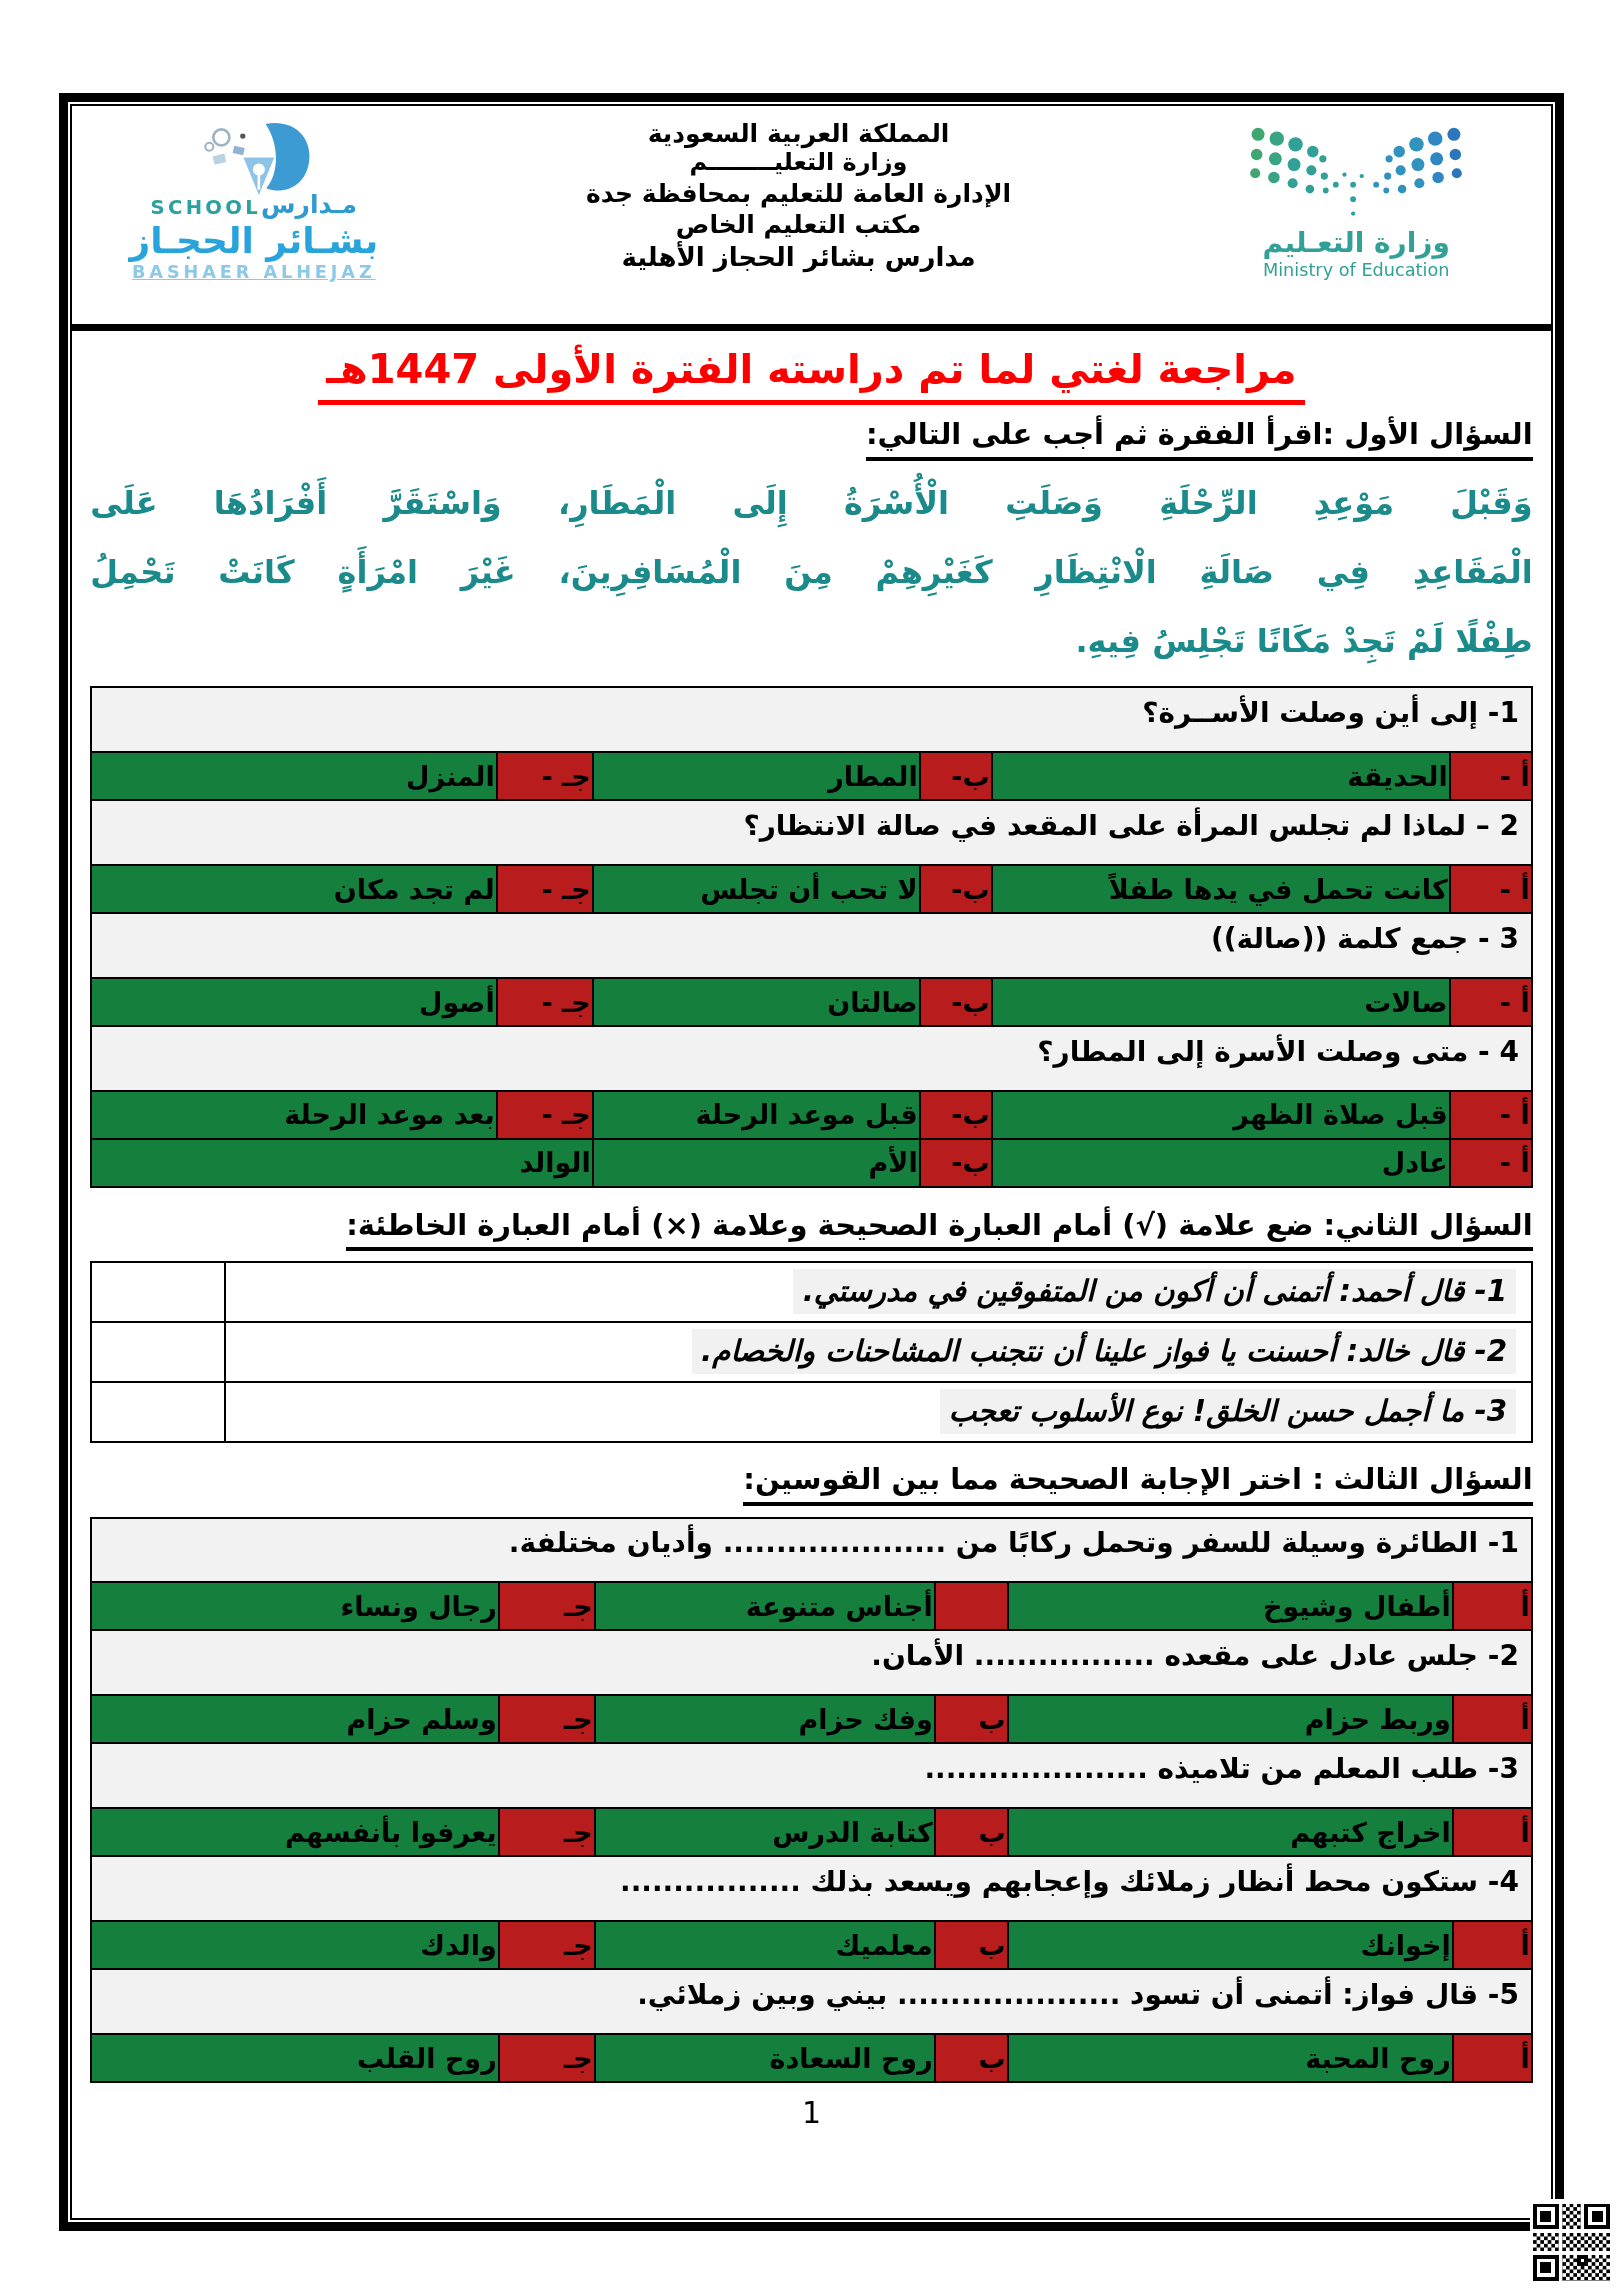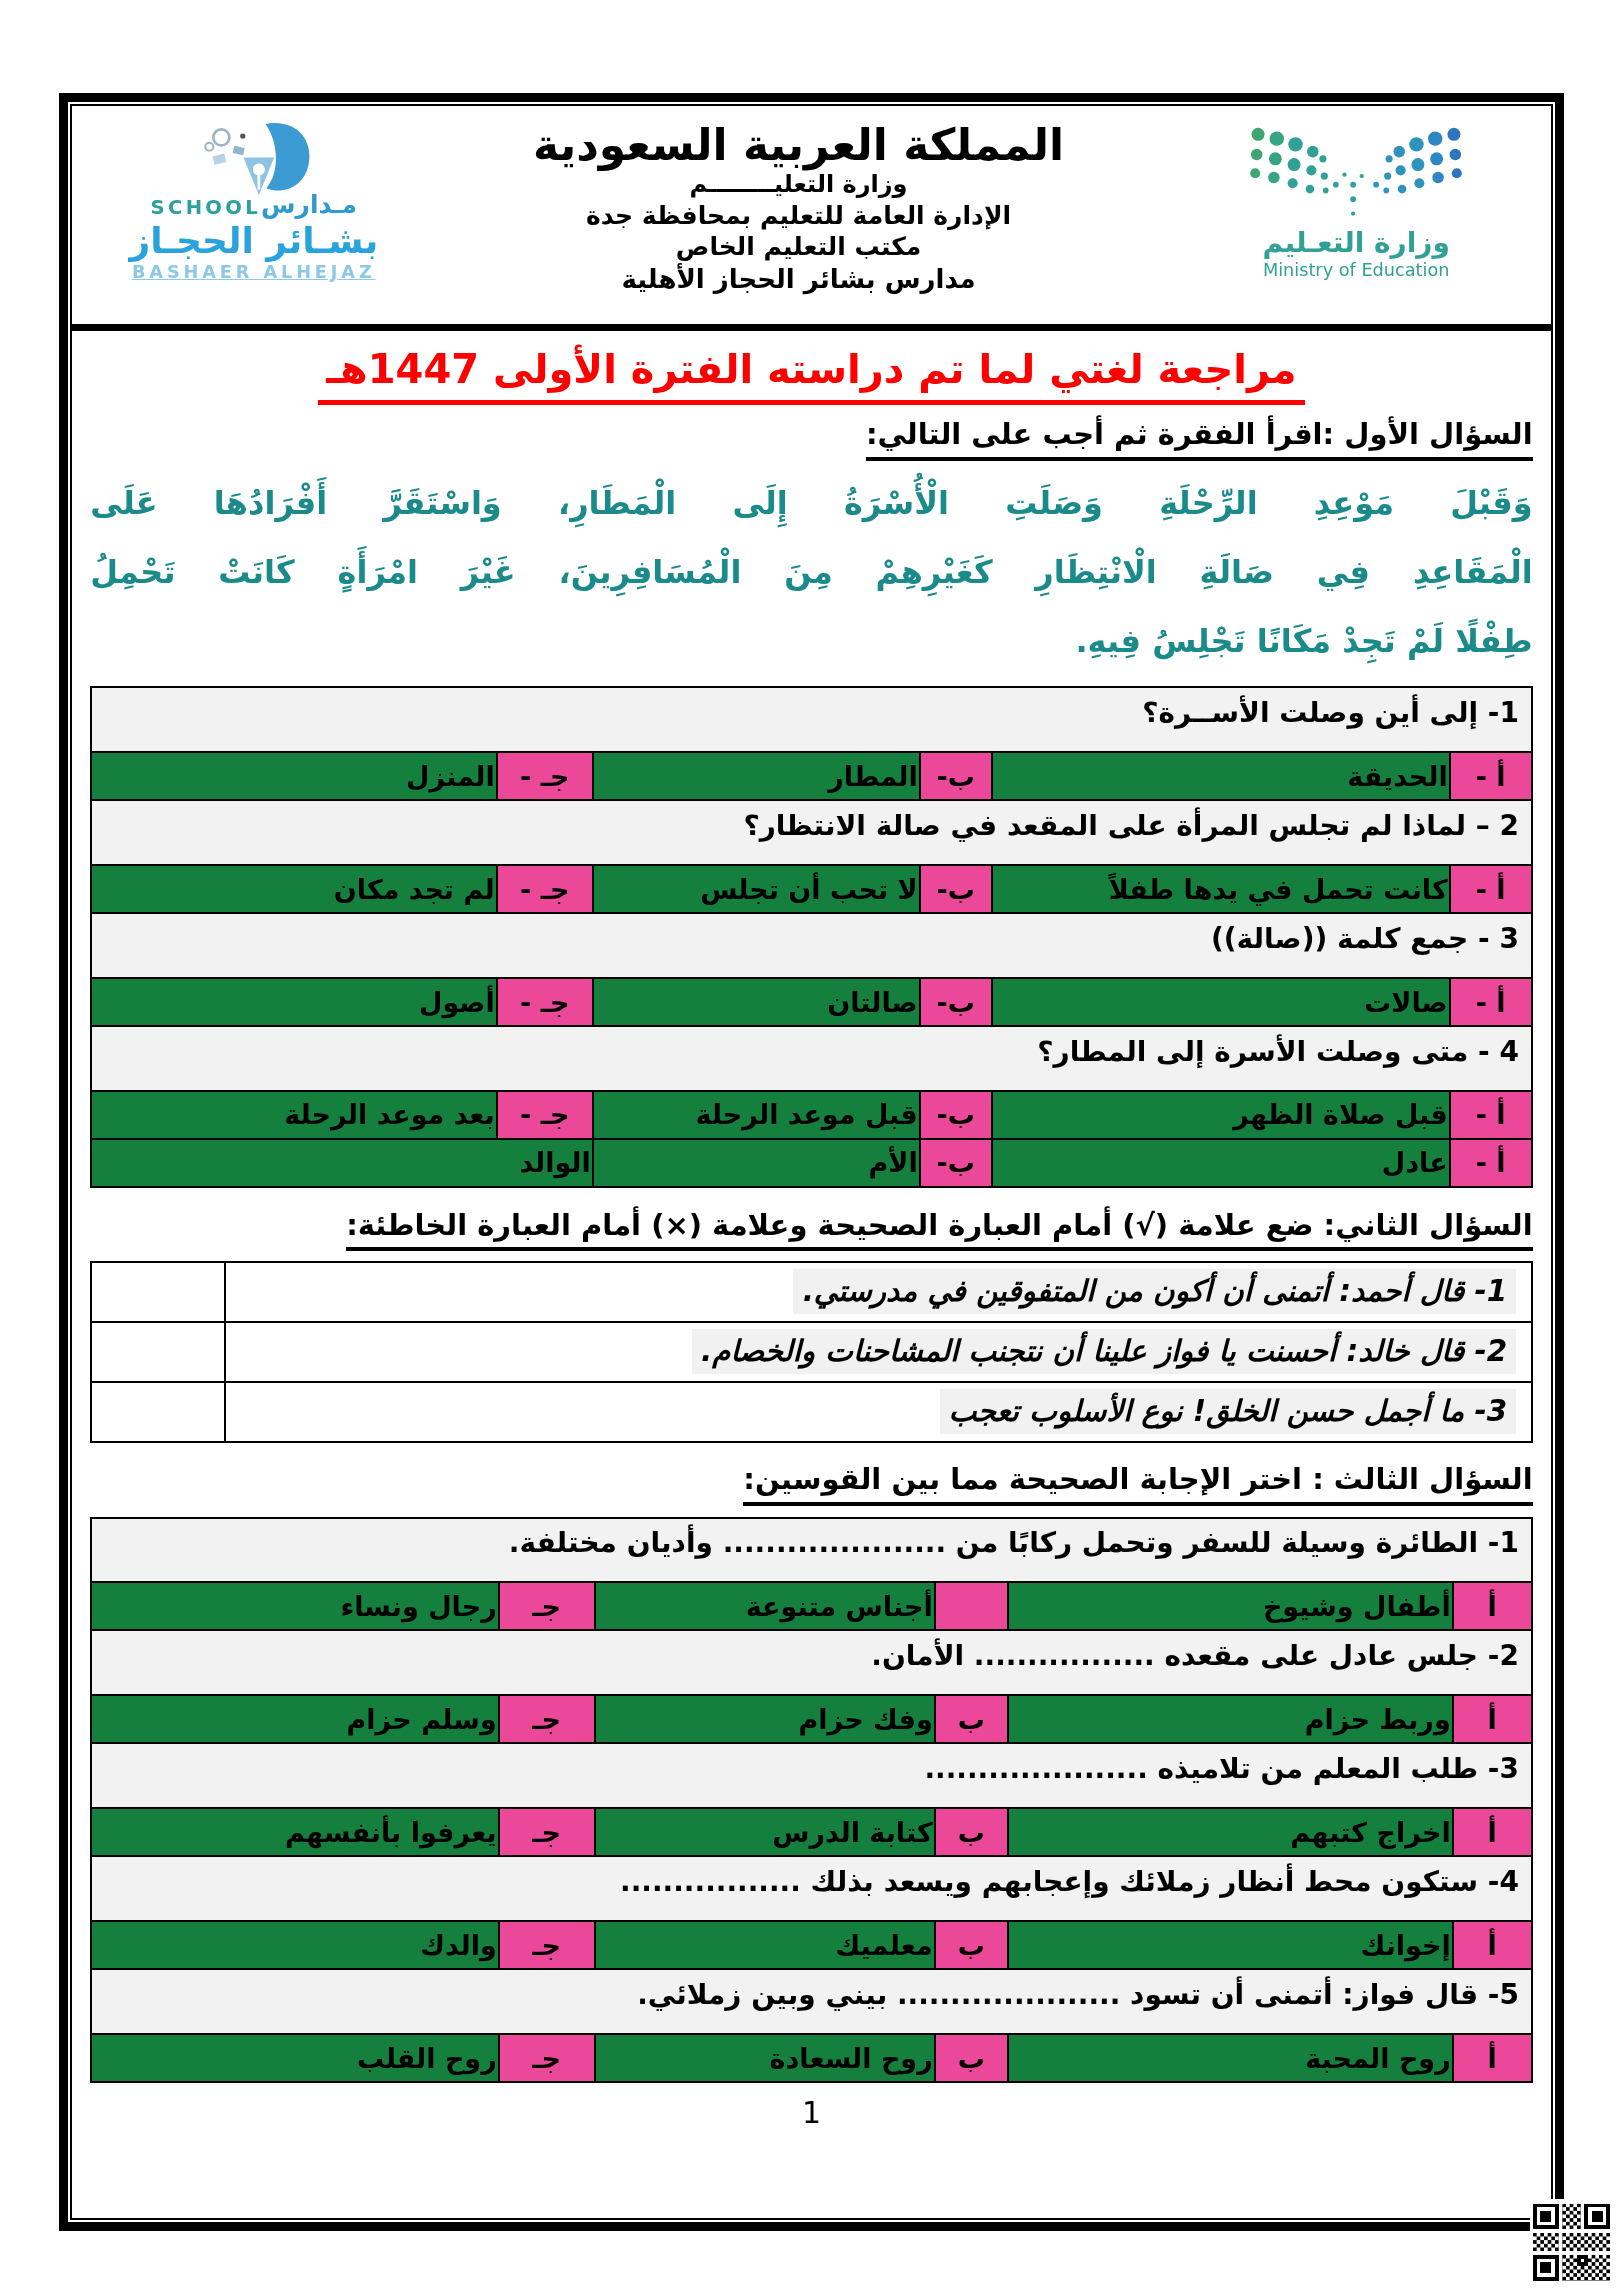--- a/index.html
+++ b/index.html
@@ -18,21 +18,21 @@
   }
   
   .hdr{direction:ltr;display:flex;justify-content:space-between;align-items:flex-start;height:198px;}
   .school{width:327px;text-align:center;padding-top:2.6px;}
   .school-row{display:flex;justify-content:center;align-items:flex-end;margin-top:-11.8px;}
   .school-en{color:#2aa09f;font-size:19.6px;font-weight:bold;letter-spacing:3.3px;}
   .school-ar-small{color:#2f9ad0;font-size:25px;font-weight:bold;}
   .school-ar-big{color:#29a3dc;font-size:36px;font-weight:800;margin-top:1.3px;}
   .school-en-big{color:#8cc9e8;font-size:17.7px;font-weight:bold;letter-spacing:3.9px;margin-top:1.3px;text-decoration:underline;}
   .center-h{flex:1;text-align:center;font-weight:800;direction:rtl;padding-top:1.3px;}
-  .ch-l1{font-size:44px;}
+  .ch-l1{font-size:25px;}
   .ch-l2{font-size:24px;letter-spacing:1.3px;}
   .ch-l3{font-size:25px;margin-top:2.6px;}
   .ch-l4{font-size:25px;margin-top:2.6px;}
   .ch-l5{font-size:26px;margin-top:2.6px;}
   .moe{width:353px;text-align:center;padding-top:6.5px;}
   .moe-ar{color:#31a096;font-size:28px;font-weight:800;margin-top:2.6px;}
   .moe-en{color:#31a096;font-size:17.7px;margin-top:1.3px;}
   .hrule{border:0;border-top:7.2px solid #000;margin:7.9px -18.3px 0;}
   
   .title-wrap{text-align:center;margin-top:15.7px;}
@@ -43,21 +43,21 @@
             border-bottom:4.6px solid #000;padding-bottom:5.9px;}
   
   .passage{margin-top:7.9px;color:#1a8a8a;font-weight:800;font-size:32px;}
   .passage div{line-height:69px;text-align:justify;text-align-last:justify;}
   .passage div:last-child{text-align-last:right;}
   
   table{width:100%;border-collapse:collapse;table-layout:fixed;}
   td{border:2.6px solid #000;box-sizing:border-box;}
   .mcq{margin-top:10.5px;}
   .qcell{background:#f2f2f2;font-size:28px;font-weight:800;text-align:right;padding:7.9px 11.8px 22px;}
-  .lcell{font-size:27px;font-weight:800;text-align:center;height:48px;background:#ec4899;}
+  .lcell{font-size:27px;font-weight:800;height:48px;background:#b91c1c;}
   .ocell{font-size:27px;font-weight:800;text-align:right;background:#15803d;}
   .stmt-table{margin-top:9.2px;}
   .stmt{font-size:29.4px;font-weight:800;text-align:right;padding:9.2px 14.4px;height:60px;font-style:italic;}
   .stmt span{background:#f1f1f1;padding:5.2px 9.2px;box-decoration-break:clone;}
   .ansbox{background:#fff;}
   .page-num{text-align:center;font-size:30px;margin-top:11.8px;direction:ltr;}
   
   .qr{position:absolute;left:1530px;top:2199px;width:77px;height:80px;background:#fff;padding:2.6px;}
   .qr svg{display:block;width:100%;height:100%;}
 </style>

